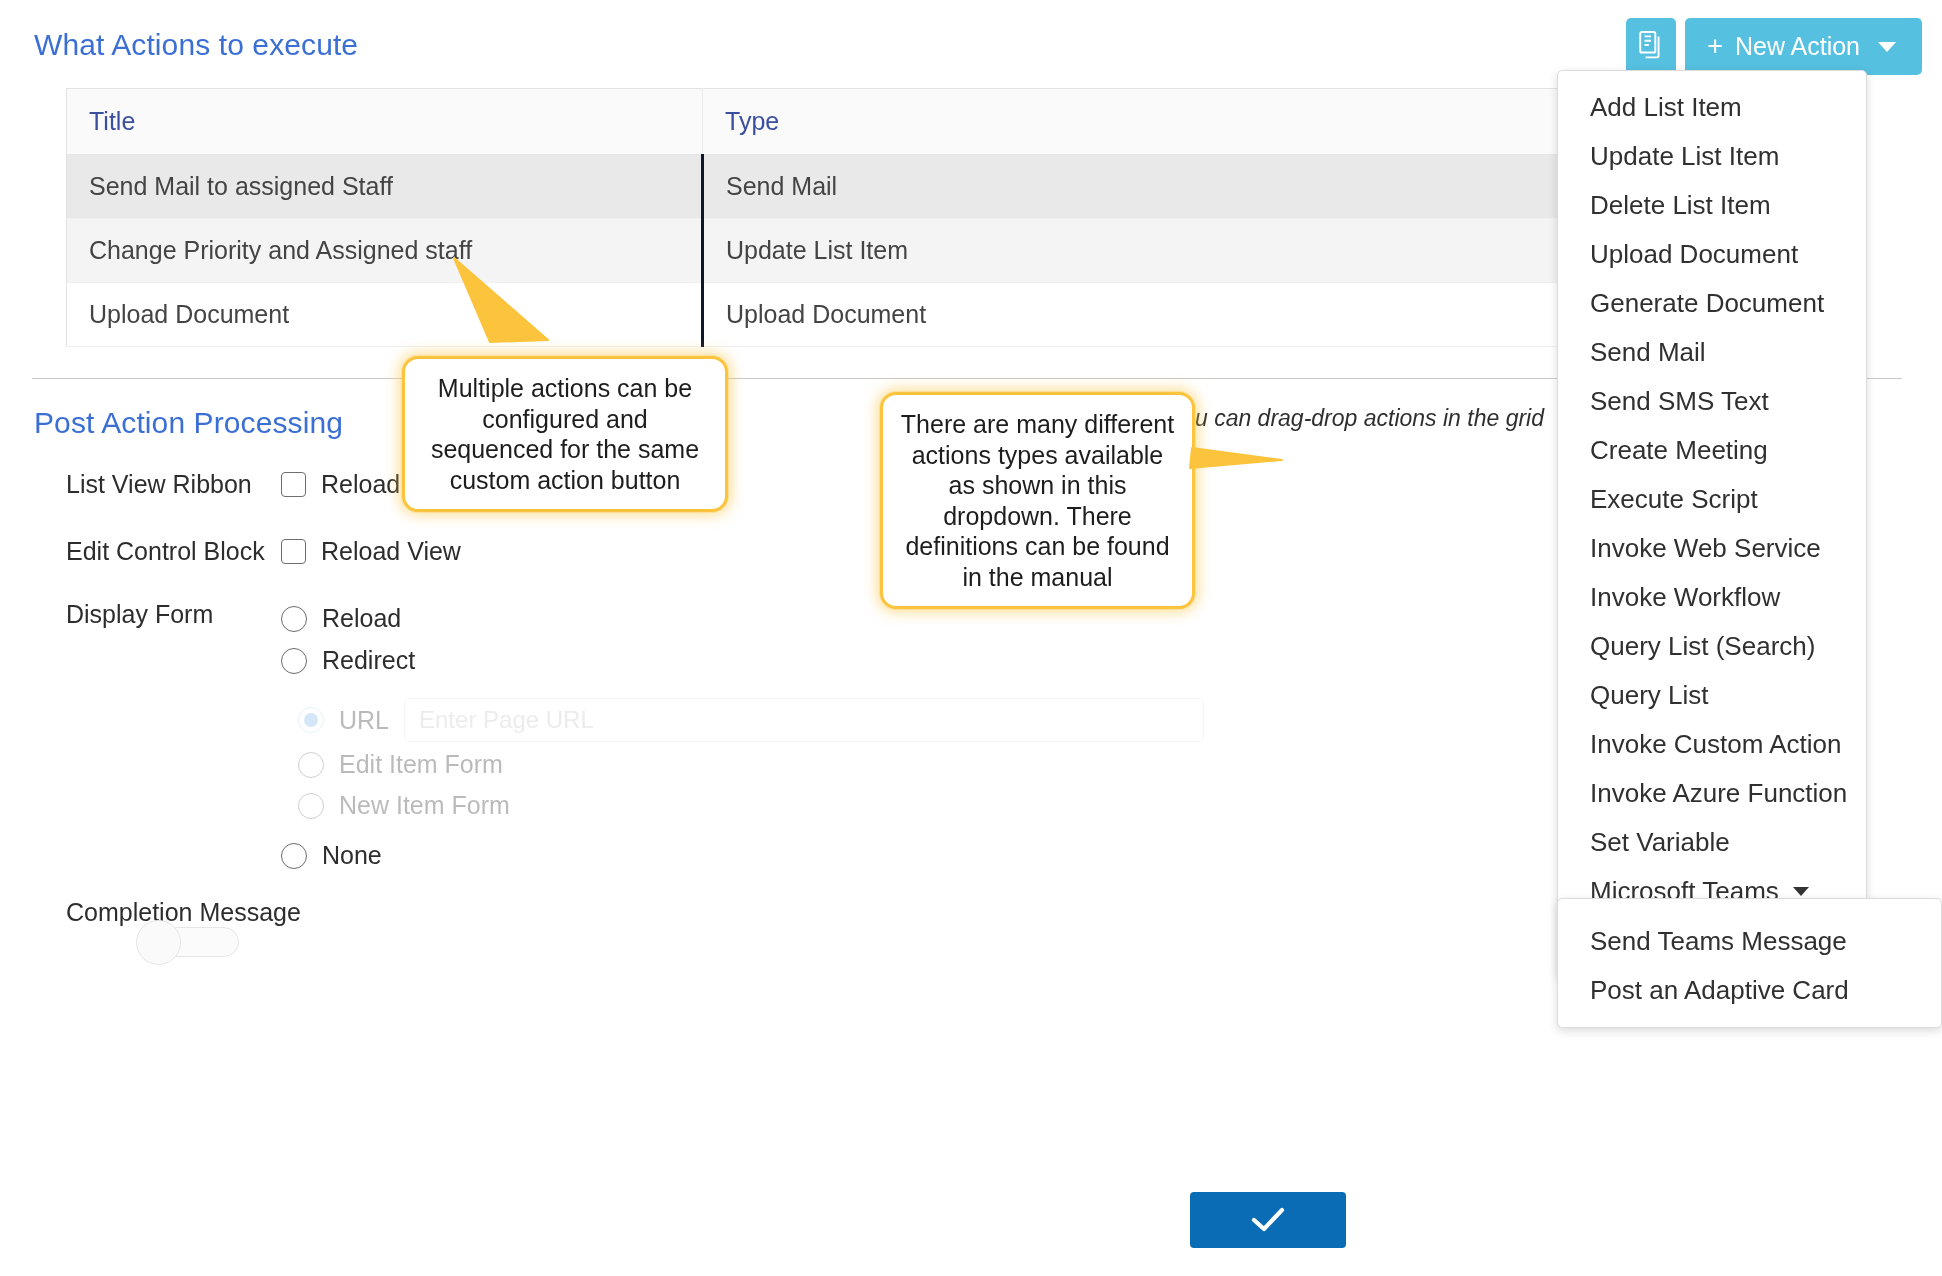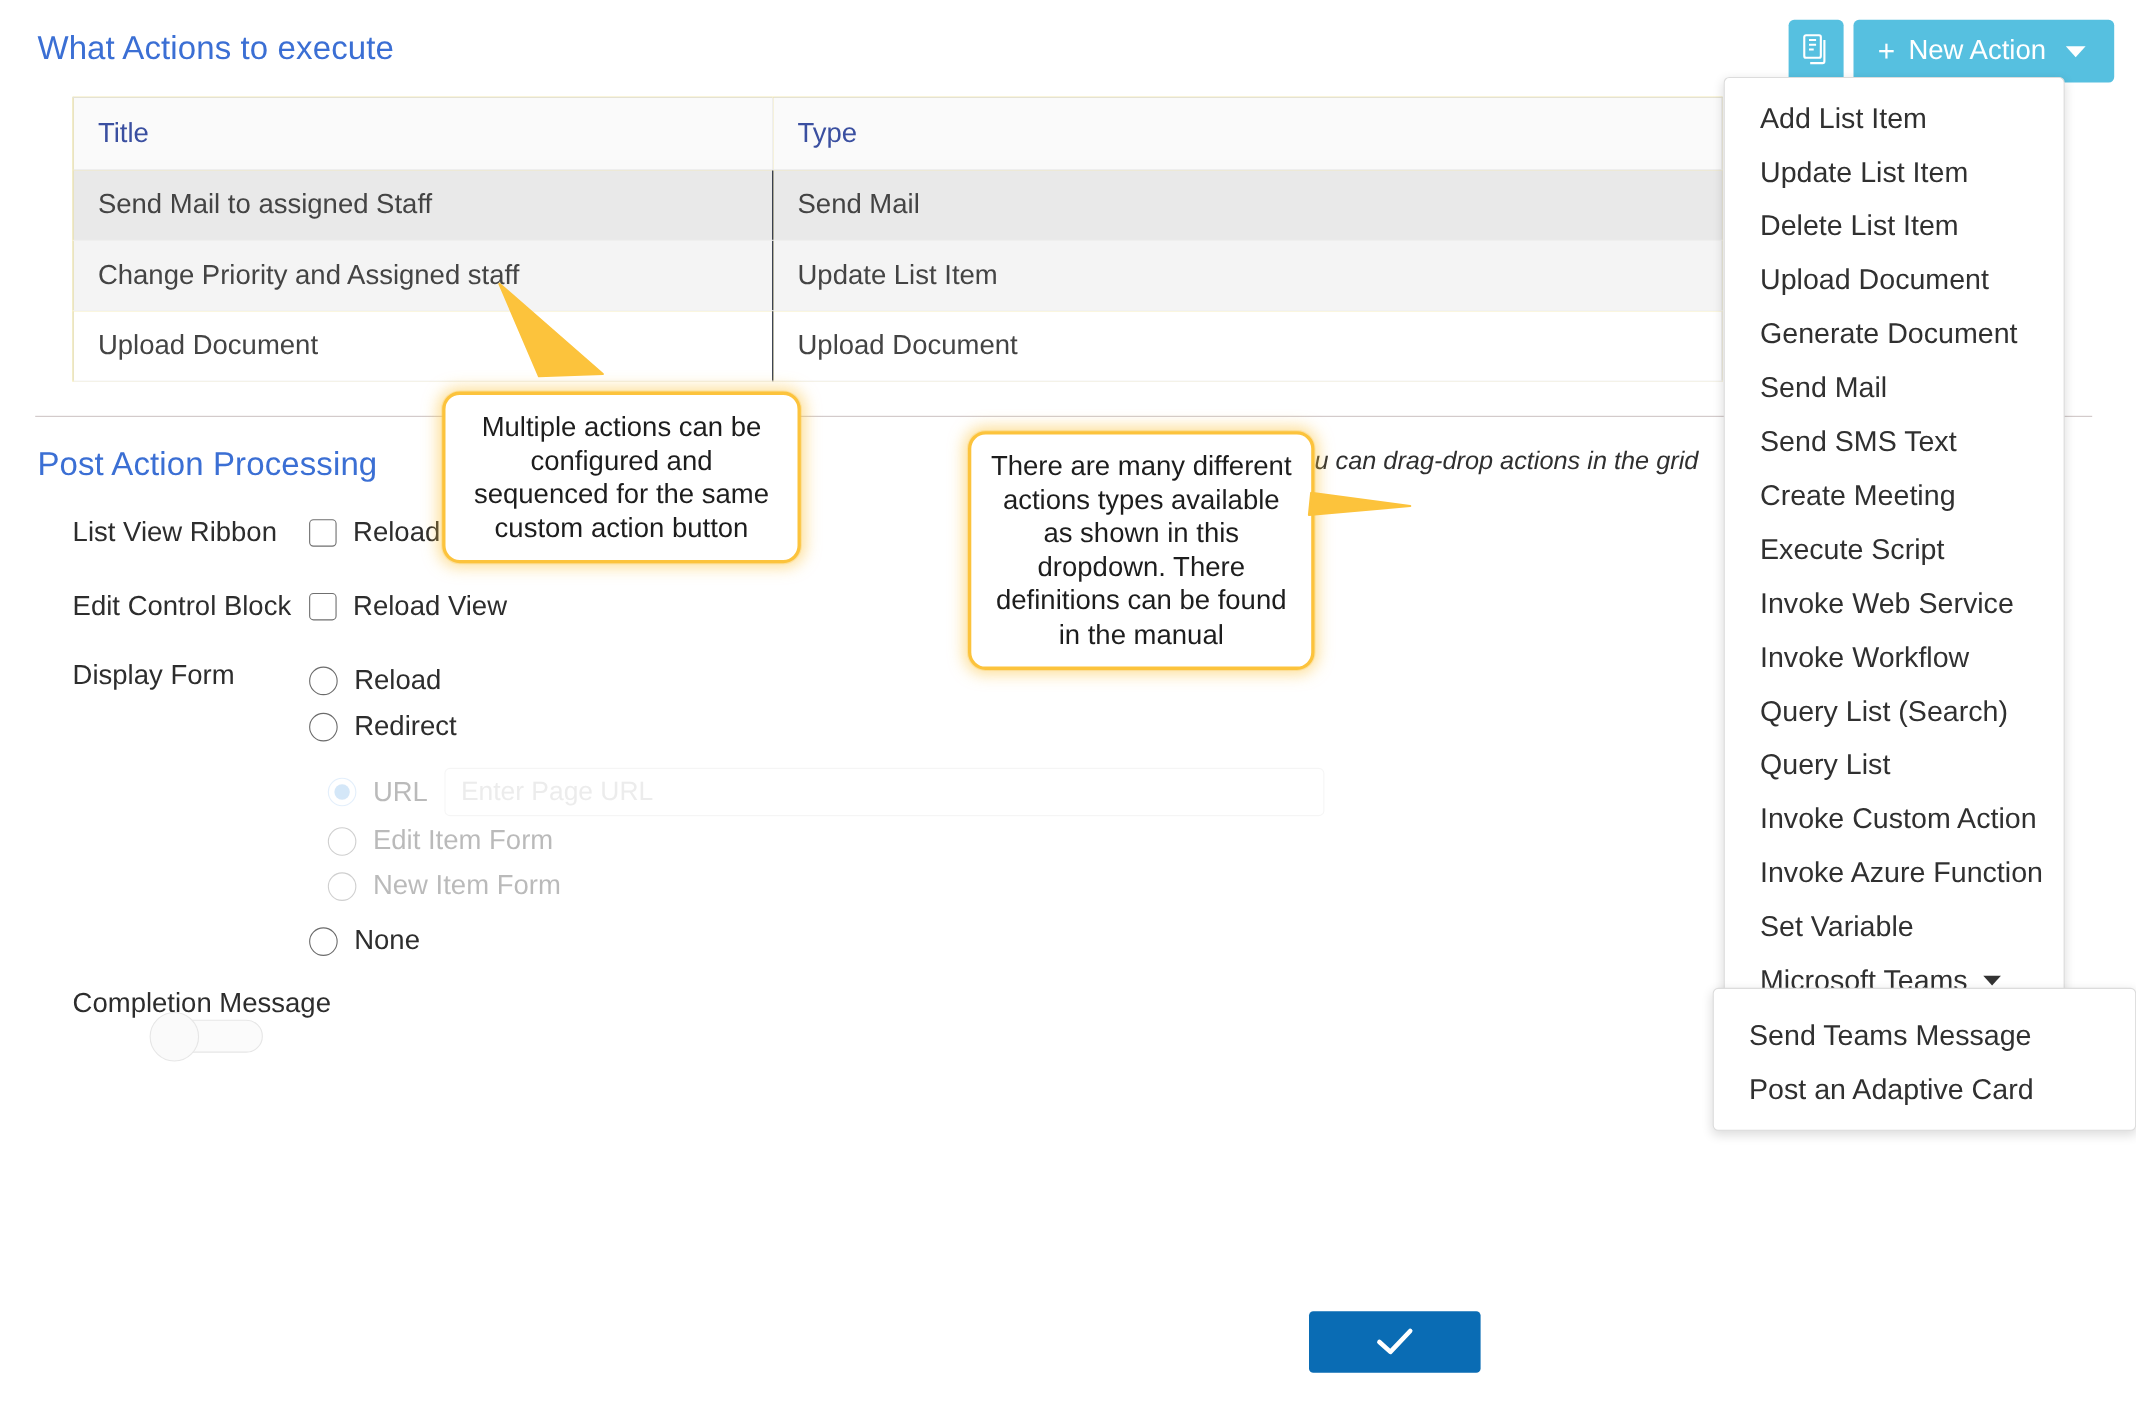--- a/index.html
+++ b/index.html
@@ -65,21 +65,21 @@
     padding: 18px 0 18px 22px;
     background: #fafafa;
     border-bottom: 1px solid #e7e7e7;
     border-right: 1px solid #ececec;
   }
   #actions-table th:last-child { border-right: none; }
   #actions-table td {
     color: #444444;
     font-size: 25px;
     padding: 17px 0 17px 22px;
-    border-right: 1px solid #0f172a;
+    border-right: 3px solid #0f172a;
     border-bottom: 1px solid #f0f0f0;
   }
   #actions-table td:last-child { border-right: none; }
   #actions-table tbody tr:nth-child(odd)  td { background: #e9e9e9; }
   #actions-table tbody tr:nth-child(even) td { background: #f4f4f4; }
   #actions-table tbody tr:last-child td { background: #ffffff; }
 
   #grid-note {
     position: absolute; left: 66px; top: 405px; width: 1500px;
     text-align: right; padding-right: 22px;
@@ -171,21 +171,21 @@
   
   .menu {
     position: absolute;
     background: #ffffff;
     border: 1px solid #dcdcdc;
     border-radius: 5px;
     box-shadow: 0 3px 10px rgba(0,0,0,.14);
     padding: 12px 0;
     z-index: 40;
   }
-  #main-menu { left: 1557px; top: 70px; width: 310px; margin-left: 10px; }
+  #main-menu { left: 1557px; top: 70px; width: 310px; }
   #sub-menu  { left: 1557px; top: 898px; width: 385px; padding: 18px 0 12px; }
   .menu-item {
     font-size: 26px; color: #303030;
     padding: 9px 0 9px 32px;
     white-space: nowrap; cursor: pointer;
     display: flex; align-items: center; gap: 14px;
   }
   .menu-item .submenu-caret {
     width: 0; height: 0;
     border-left: 8px solid transparent;

